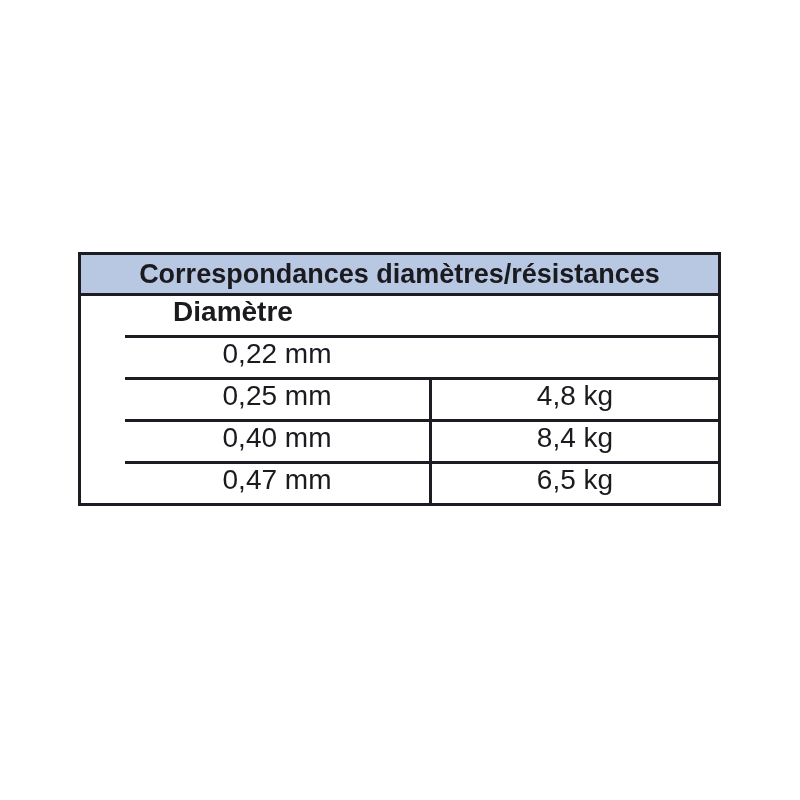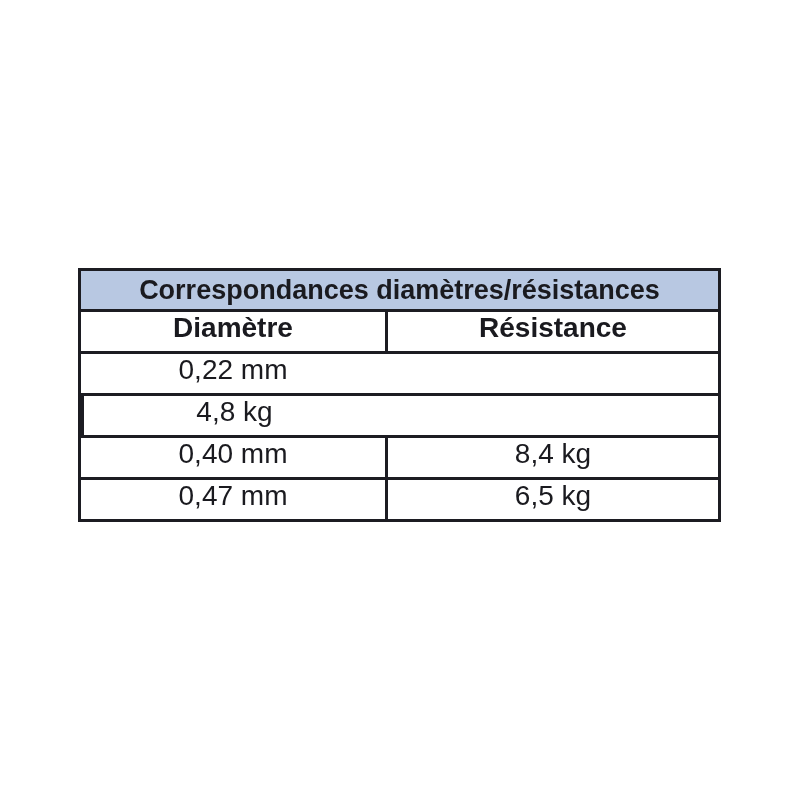--- a/index.html
+++ b/index.html
@@ -11,21 +11,21 @@
     height: 800px;
     position: relative;
     background: var(--page-bg, #ffffff);
     font-family: "Liberation Sans", "DejaVu Sans", sans-serif;
     color: var(--text, #1a1a1f);
     overflow: hidden;
   }
   .fig-table {
     position: absolute;
     left: 78px;
-    top: 268px;
+    top: 252px;
     width: 637px;
     border: 3px solid var(--border, #1c1c22);
     background: #ffffff;
   }
   .title-row {
     background: var(--title-bg, #b8c8e2);
     height: 38px;
     display: flex;
     align-items: center;
     justify-content: center;
@@ -33,20 +33,21 @@
     font-size: 27px;
     letter-spacing: 0px;
     border-bottom: 3px solid var(--border, #1c1c22);
   }
   .t-row {
     display: grid;
     grid-template-columns: 304px 1fr;
   }
   .t-row + .t-row {
     border-top: 3px solid var(--border, #1c1c22);
+    margin-left: 44px;
   }
   .t-cell {
     height: 39px;
     display: flex;
     align-items: center;
     justify-content: center;
     font-size: 28px;
     line-height: 1;
     padding-bottom: 8px;
     box-sizing: border-box;
@@ -60,28 +61,28 @@
 </style>
 </head>
 <body style="--title-bg: #b8c8e2; --border: #1c1c22; --text: #1a1a1f; --page-bg: #ffffff;">
 
 <div class="fig-table">
 
   <div class="title-row">Correspondances diamètres/résistances</div>
 
   <div class="t-row header-row">
     <div class="t-cell col1">Diamètre</div>
-    <div class="t-cell col2">Résistance</div>
   </div>
 
   <div class="t-row">
     <div class="t-cell col1">0,22 mm</div>
   </div>
 
   <div class="t-row">
+    <div class="t-cell col1">0,25 mm</div>
     <div class="t-cell col2">4,8 kg</div>
   </div>
 
   <div class="t-row">
     <div class="t-cell col1">0,40 mm</div>
     <div class="t-cell col2">8,4 kg</div>
   </div>
 
   <div class="t-row">
     <div class="t-cell col1">0,47 mm</div>

